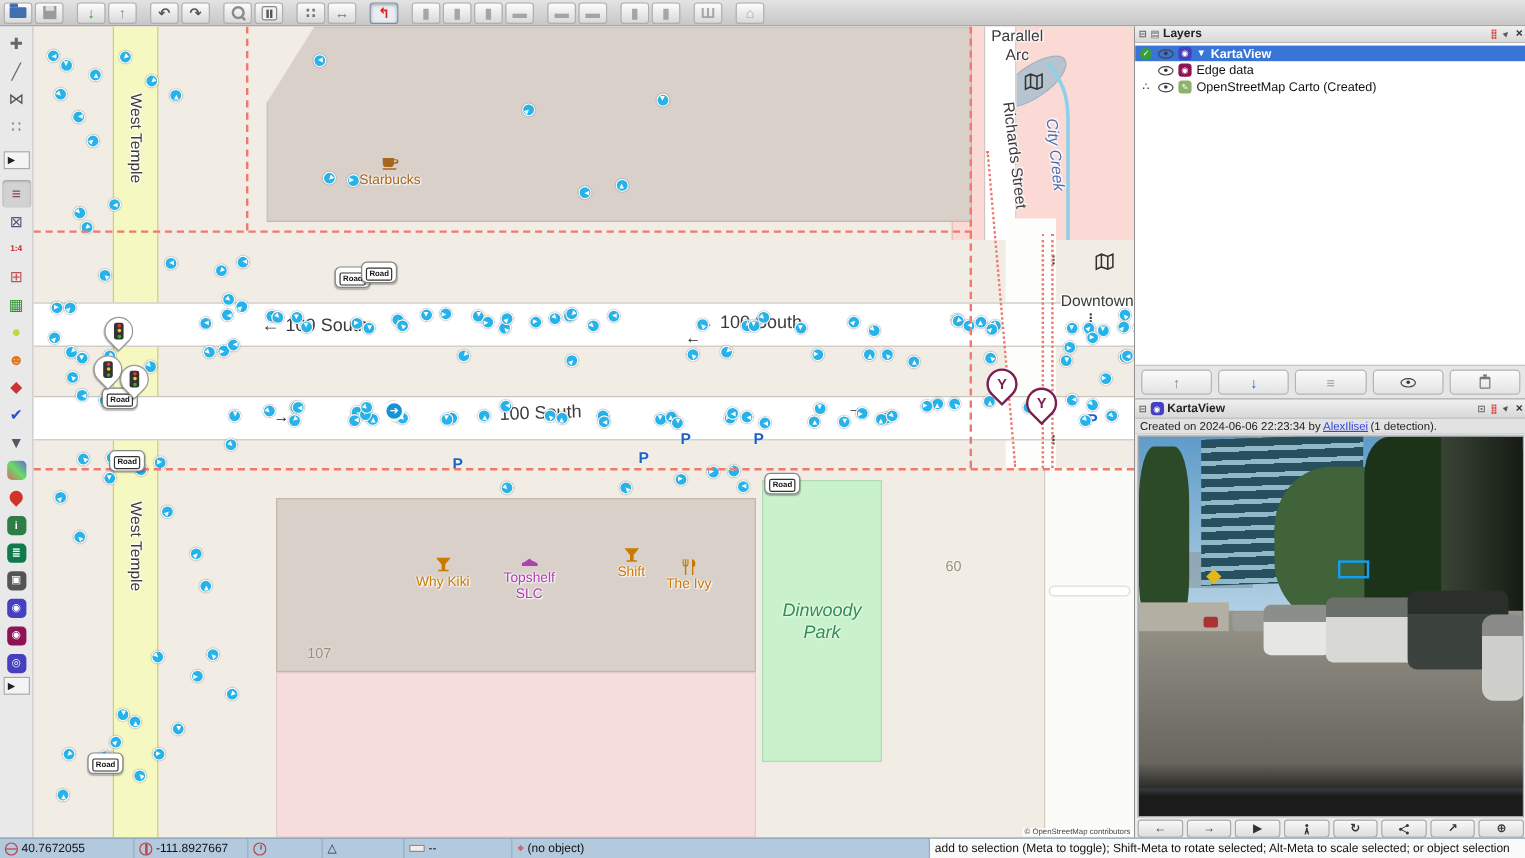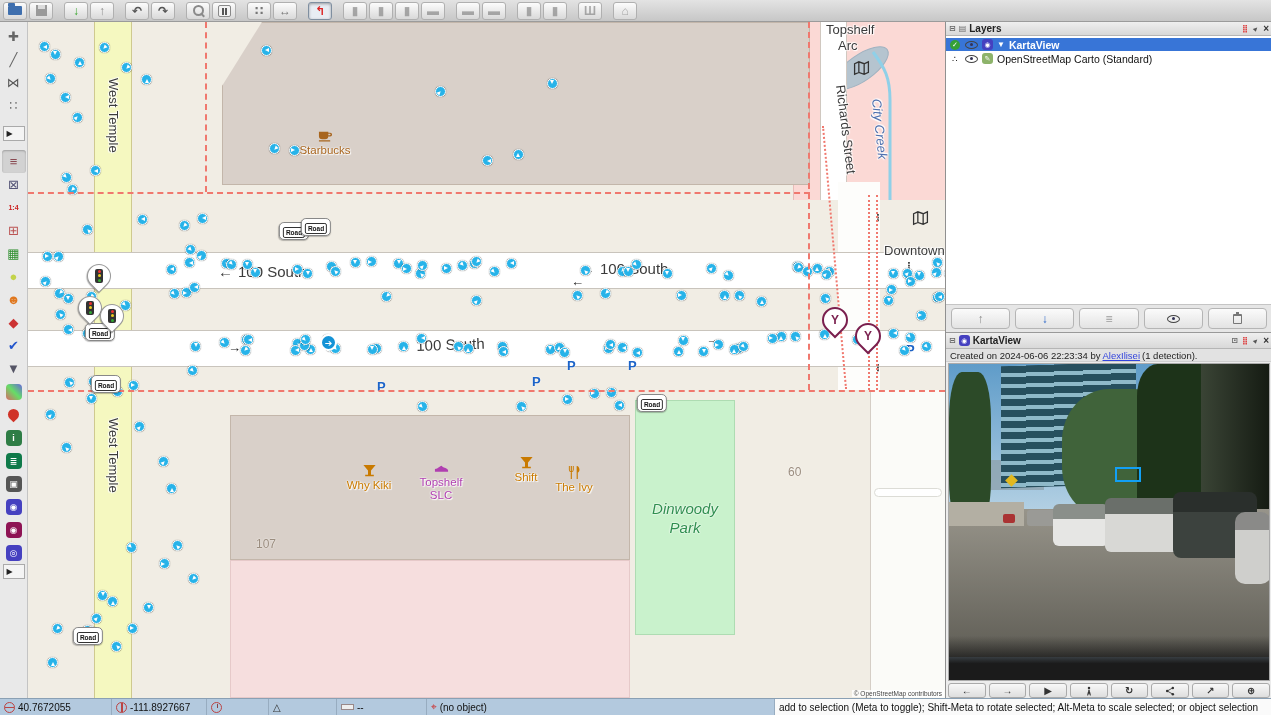--- a/index.html
+++ b/index.html
@@ -276,21 +276,21 @@
   <div class="redline" style="left:848px;top:173px;height:195px;border-left:2px dotted #f0786e"></div>
   <div class="attribution">© OpenStreetMap contributors</div>
 <div class="slabel" style="left: 93px; top: 56px; transform: rotate(90deg);"><span>West Temple</span></div>
     <div class="slabel" style="left: 93px; top: 396px; transform: rotate(90deg);"><span>West Temple</span></div>
     <div class="slabel big" style="left: 190px; top: 241px;"><span class="arr">←</span><span>100 South</span></div>
     <div class="slabel big" style="left: 552px; top: 238px;"><span class="arr">←</span><span>100 South</span></div>
     <div class="slabel big" style="left: 388px; top: 315px; transform: rotate(-2deg);"><span>100 South</span></div>
     <div class="slabel" style="left: 820px; top: 62px; transform: rotate(83deg);"><span>Richards Street</span></div>
     <div class="slabel water" style="left: 856px; top: 76px; transform: rotate(84deg);"><span>City Creek</span></div>
     <div class="slabel" style="left: 856px; top: 221px;"><span>Downtown</span></div>
-    <div class="slabel" style="left: 798px; top: 0px;"><span>Topshelf</span></div>
+    <div class="slabel" style="left: 798px; top: 0px;"><span>Parallel</span></div>
     <div class="slabel" style="left: 810px; top: 16px;"><span>Arc</span></div>
     <div class="poi" style="left: 297px; top: 106px; width: 70px; color: rgb(168, 101, 30);"><span><svg viewBox="0 0 16 16">
           <path fill="currentColor" d="M1 4h10v4.5A3.5 3.5 0 0 1 7.5 12h-3A3.5 3.5 0 0 1 1 8.5zM11 5h2a2 2 0 1 1 0 4h-2V7.6h1.6a.8.8 0 1 0 0-1.6H11zM1 13h12v1.4H1z"></path>
         </svg></span><div>Starbucks</div></div>
     <div class="poi" style="left: 341px; top: 441px; width: 70px; color: rgb(201, 122, 0);"><span><svg viewBox="0 0 16 16">
           <path fill="currentColor" d="M1.5 2h13L9.6 8v4.6h3V14H3.4v-1.4h3V8z"></path>
         </svg></span><div>Why Kiki</div></div>
     <div class="poi" style="left: 413px; top: 438px; width: 56px; color: rgb(176, 63, 176);"><span><svg viewBox="0 0 16 16">
           <path fill="currentColor" d="M1 9.5c3.5-.3 5.5-3.5 7-3.5.8 0 .6 1.4 2.6 2 2.2.7 4.4 1.6 4.4 3v1.5H1z"></path>
         </svg></span><div>Topshelf SLC</div></div>
@@ -877,24 +877,30 @@
         <div class="layer-row selected">
           <span class="c1">
             <span class="chk">✓</span>
           </span>
           <span class="eye"></span>
           <span class="badge11" style="background: rgb(69, 64, 192);">◉</span>
           <span class="funnel">▼</span>
           <span class="lbl">KartaView</span>
         </div>
         <div class="layer-row">
+          <span class="c1"></span>
+          <span class="eye"></span>
+          <span class="badge11" style="background: rgb(142, 19, 84);">◉</span>
+          <span class="lbl">Edge data</span>
+        </div>
+        <div class="layer-row">
           <span class="c1">∴</span>
           <span class="eye"></span>
           <span class="badge11" style="background: rgb(141, 179, 106);">✎</span>
-          <span class="lbl">OpenStreetMap Carto (Standard)</span>
+          <span class="lbl">OpenStreetMap Carto (Created)</span>
         </div>
       </div>
     <div id="layers-buttons">
         <div class="lp-btn">
           <span style="color: rgb(138, 138, 138);">↑</span>
         </div>
         <div class="lp-btn">
           <span style="color: rgb(42, 102, 200);">↓</span>
         </div>
         <div class="lp-btn">

